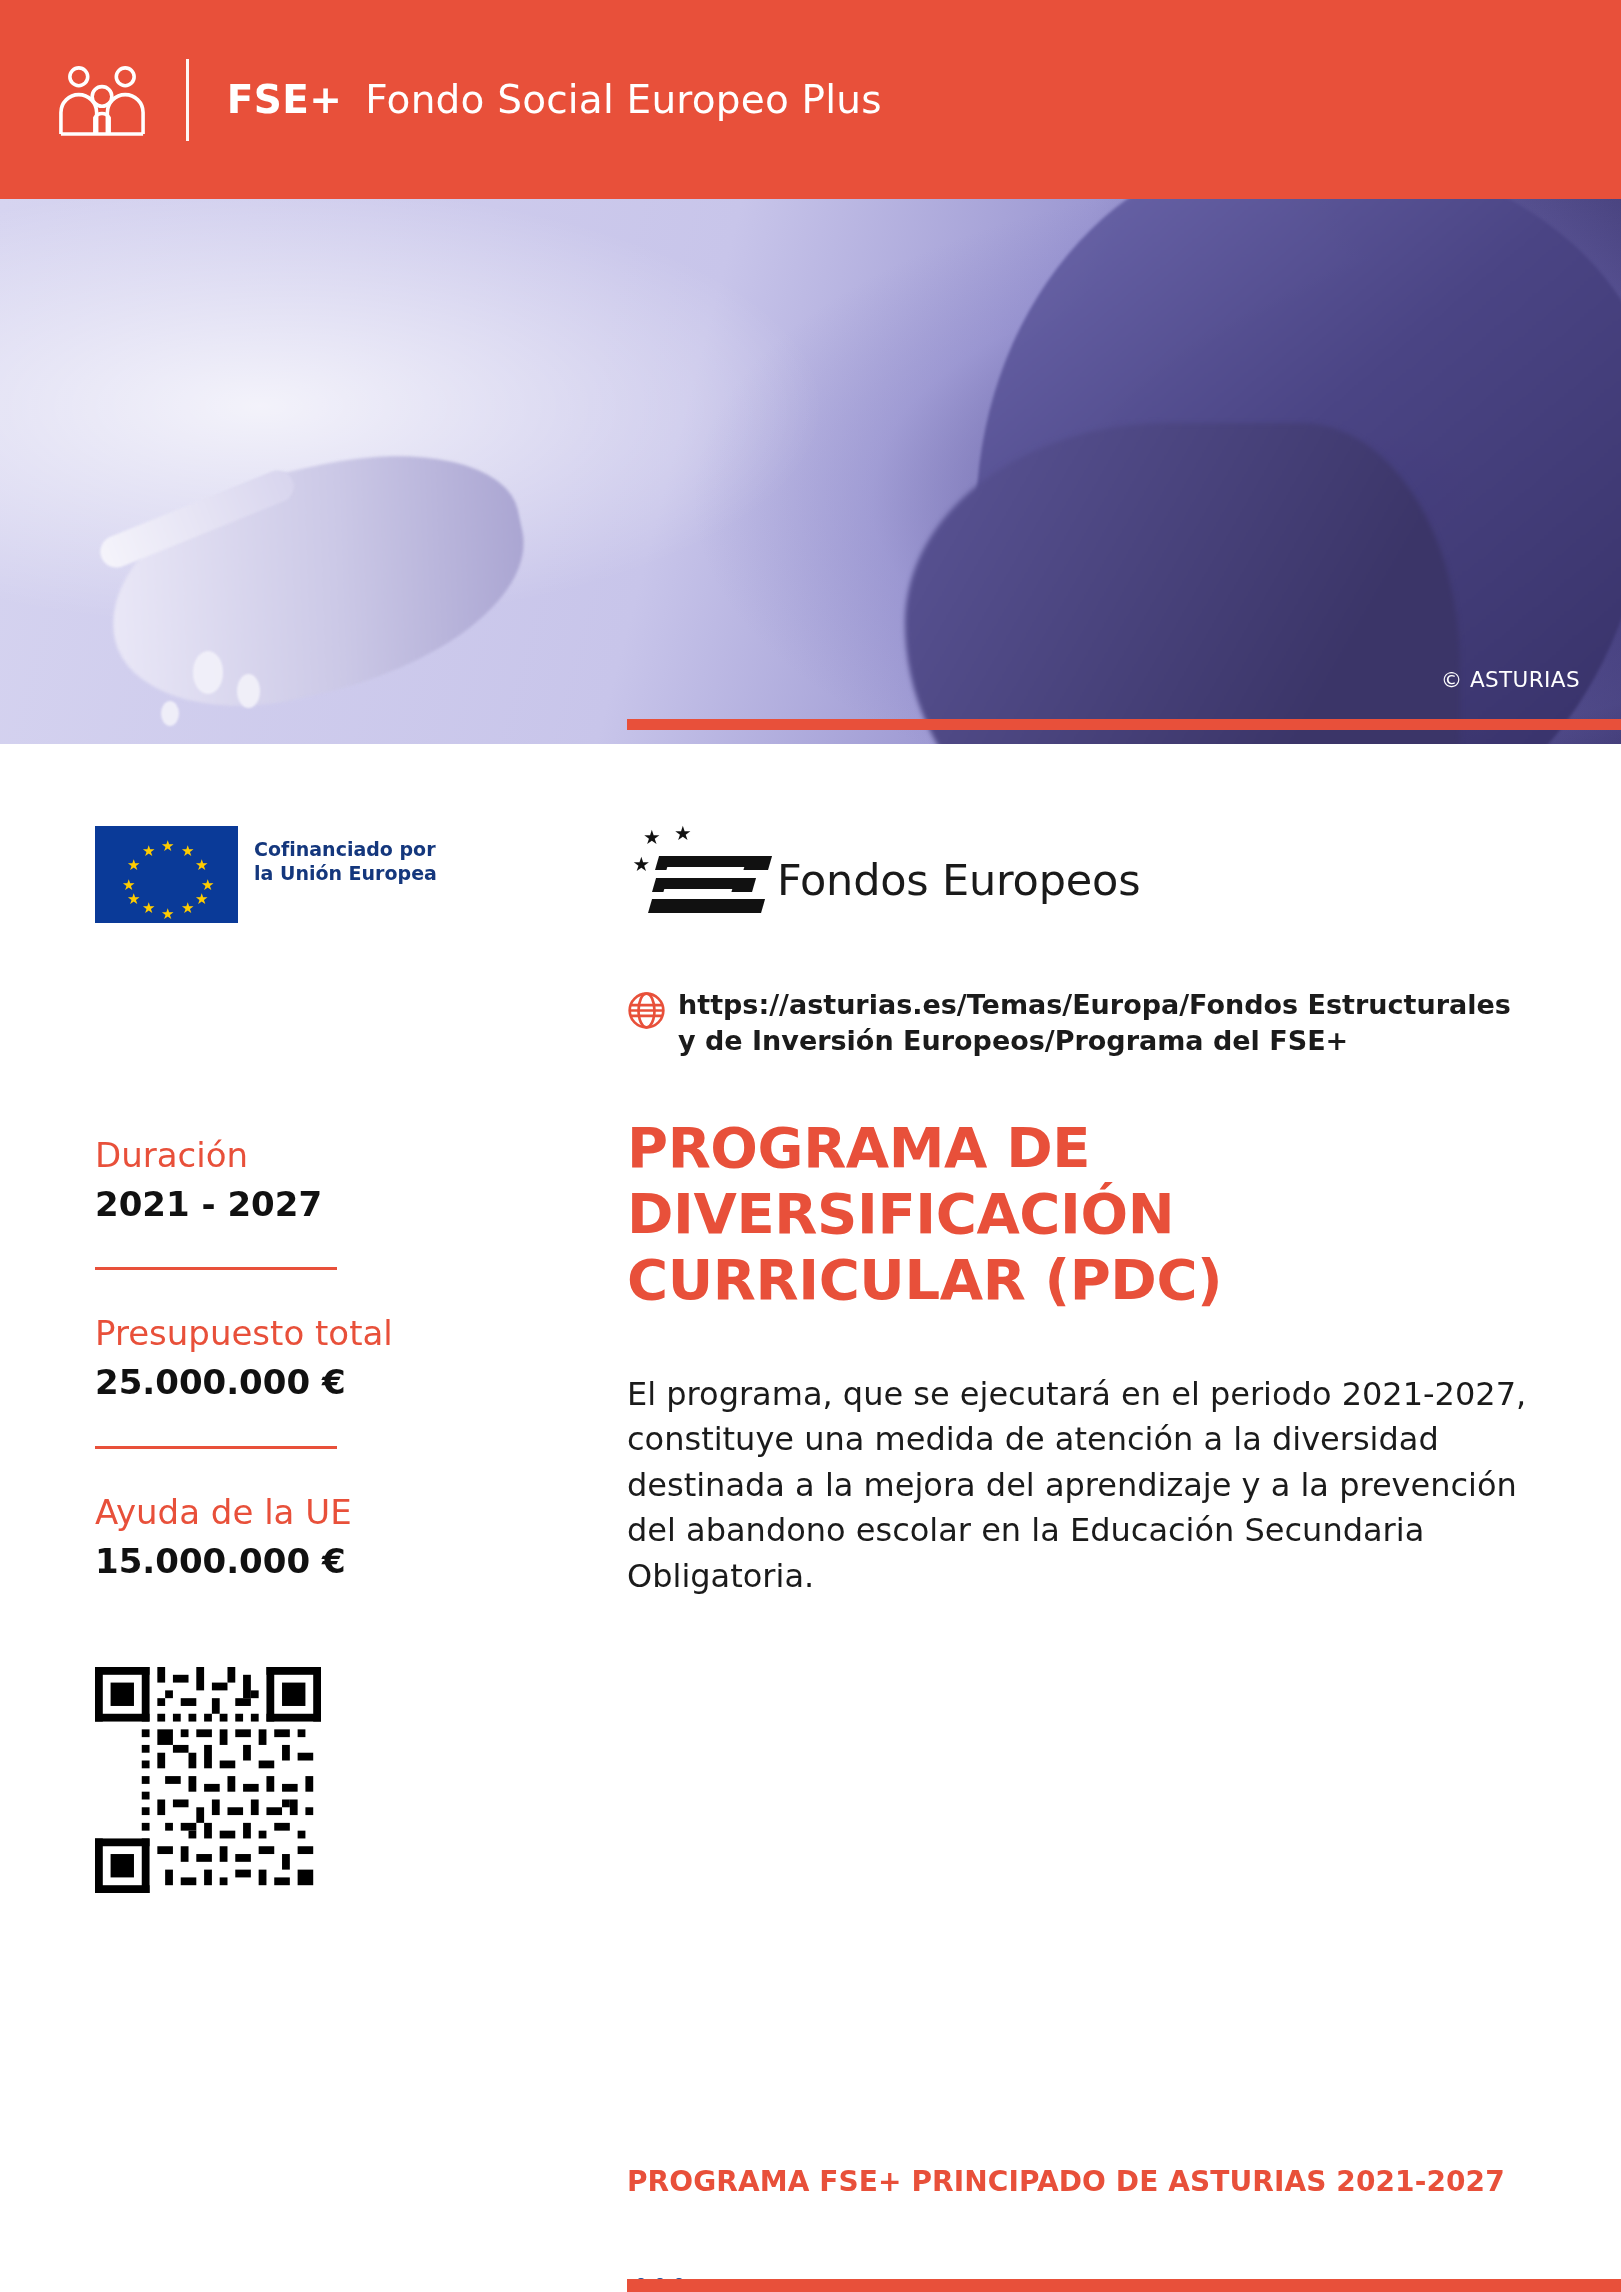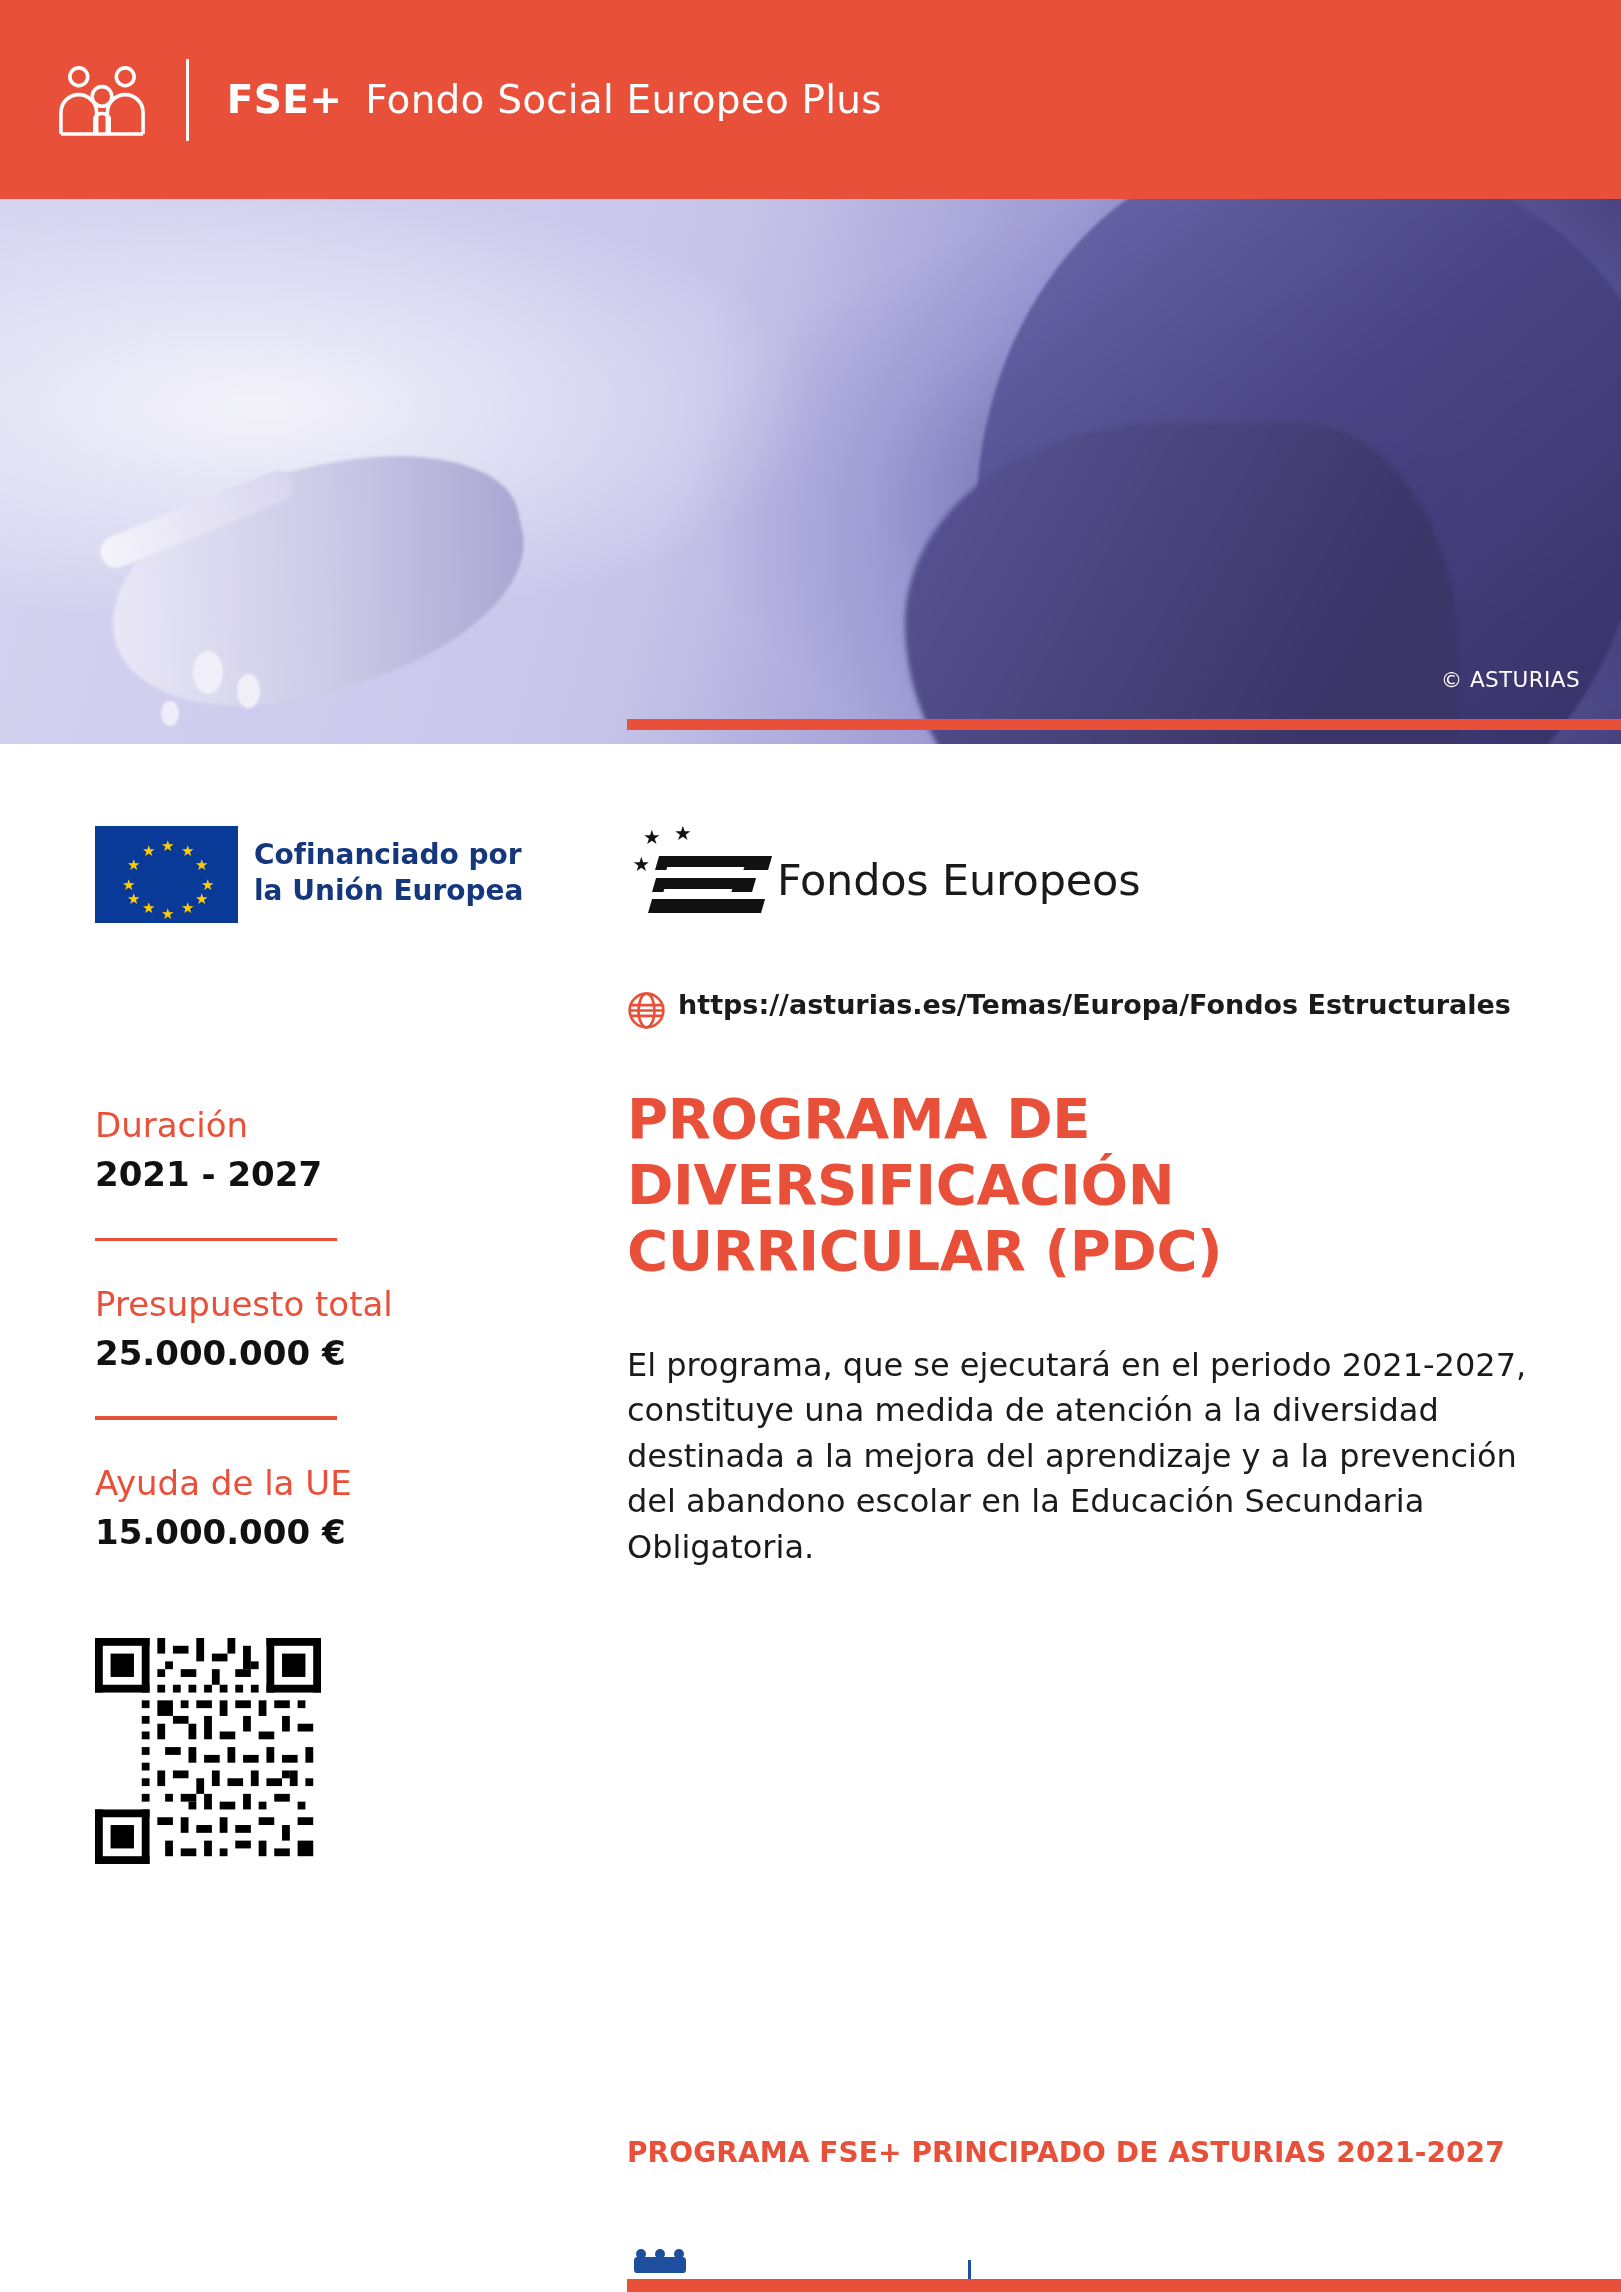--- a/index.html
+++ b/index.html
@@ -162,21 +162,21 @@
   }
   .eu-star {
     position: absolute;
     color: #ffcc00;
     font-size: 15px;
     line-height: 1;
   }
   .eu-text {
     margin-left: 16px;
     color: #14377d;
-    font-size: 28px;
+    font-size: 19px;
     font-weight: bold;
     line-height: 1.28;
     padding-top: 10.7px;
   }
   .fondos-wrap {
     display: flex;
     align-items: center;
     padding-left: 0;
   }
   .fondos-mark {
@@ -414,20 +414,21 @@
     </div>
 
     <div class="url-row">
       <svg class="globe-icon" width="39" height="39" viewBox="0 0 44 44">
         <circle cx="22" cy="22" r="19" fill="none" stroke="#e8503a" stroke-width="3"></circle>
         <ellipse cx="22" cy="22" rx="9" ry="19" fill="none" stroke="#e8503a" stroke-width="3"></ellipse>
         <path d="M4 16 H40 M4 28 H40 M3 22 H41" stroke="#e8503a" stroke-width="3" fill="none"></path>
       </svg>
       <div class="url-text">
         <div>https://asturias.es/Temas/Europa/Fondos Estructurales</div>
+        <div>y de Inversión Europeos/Programa del FSE+</div>
       </div>
     </div>
 
     <div class="main-cols">
 
       <div class="left-col">
         <div>
           <div class="fact-label">Duración</div>
           <div class="fact-value">2021 - 2027</div>
         </div>

